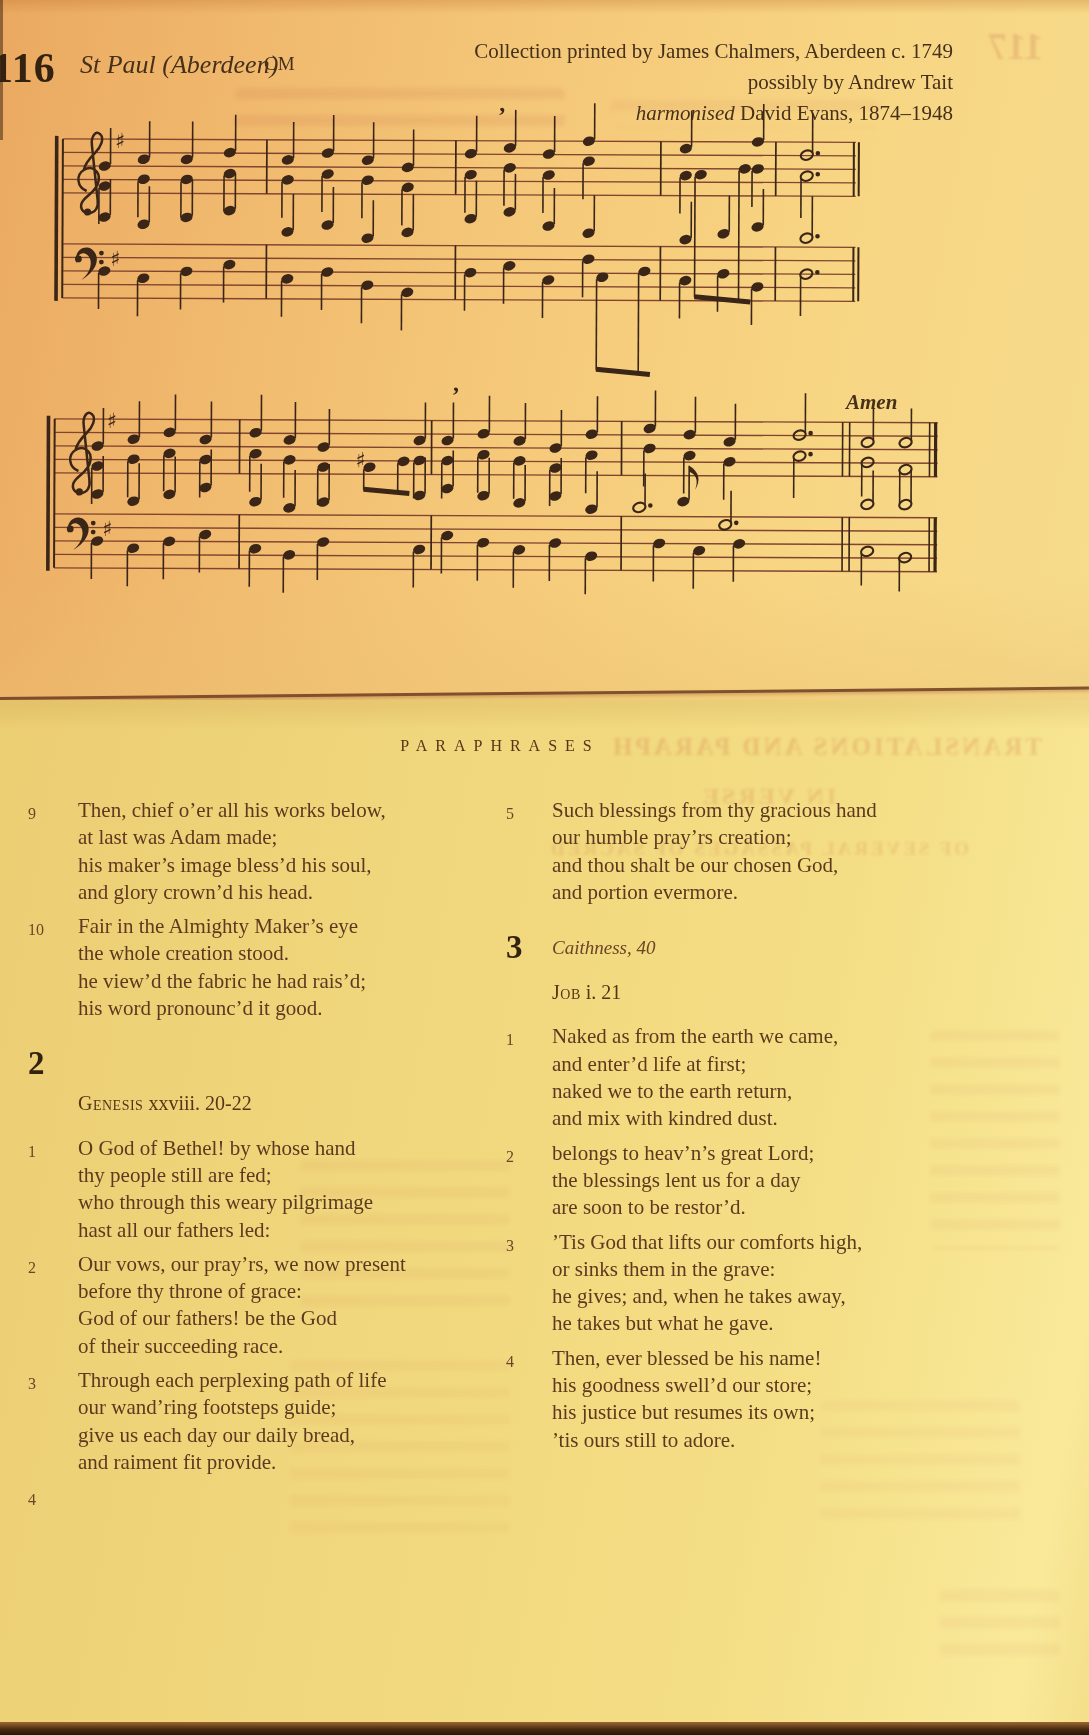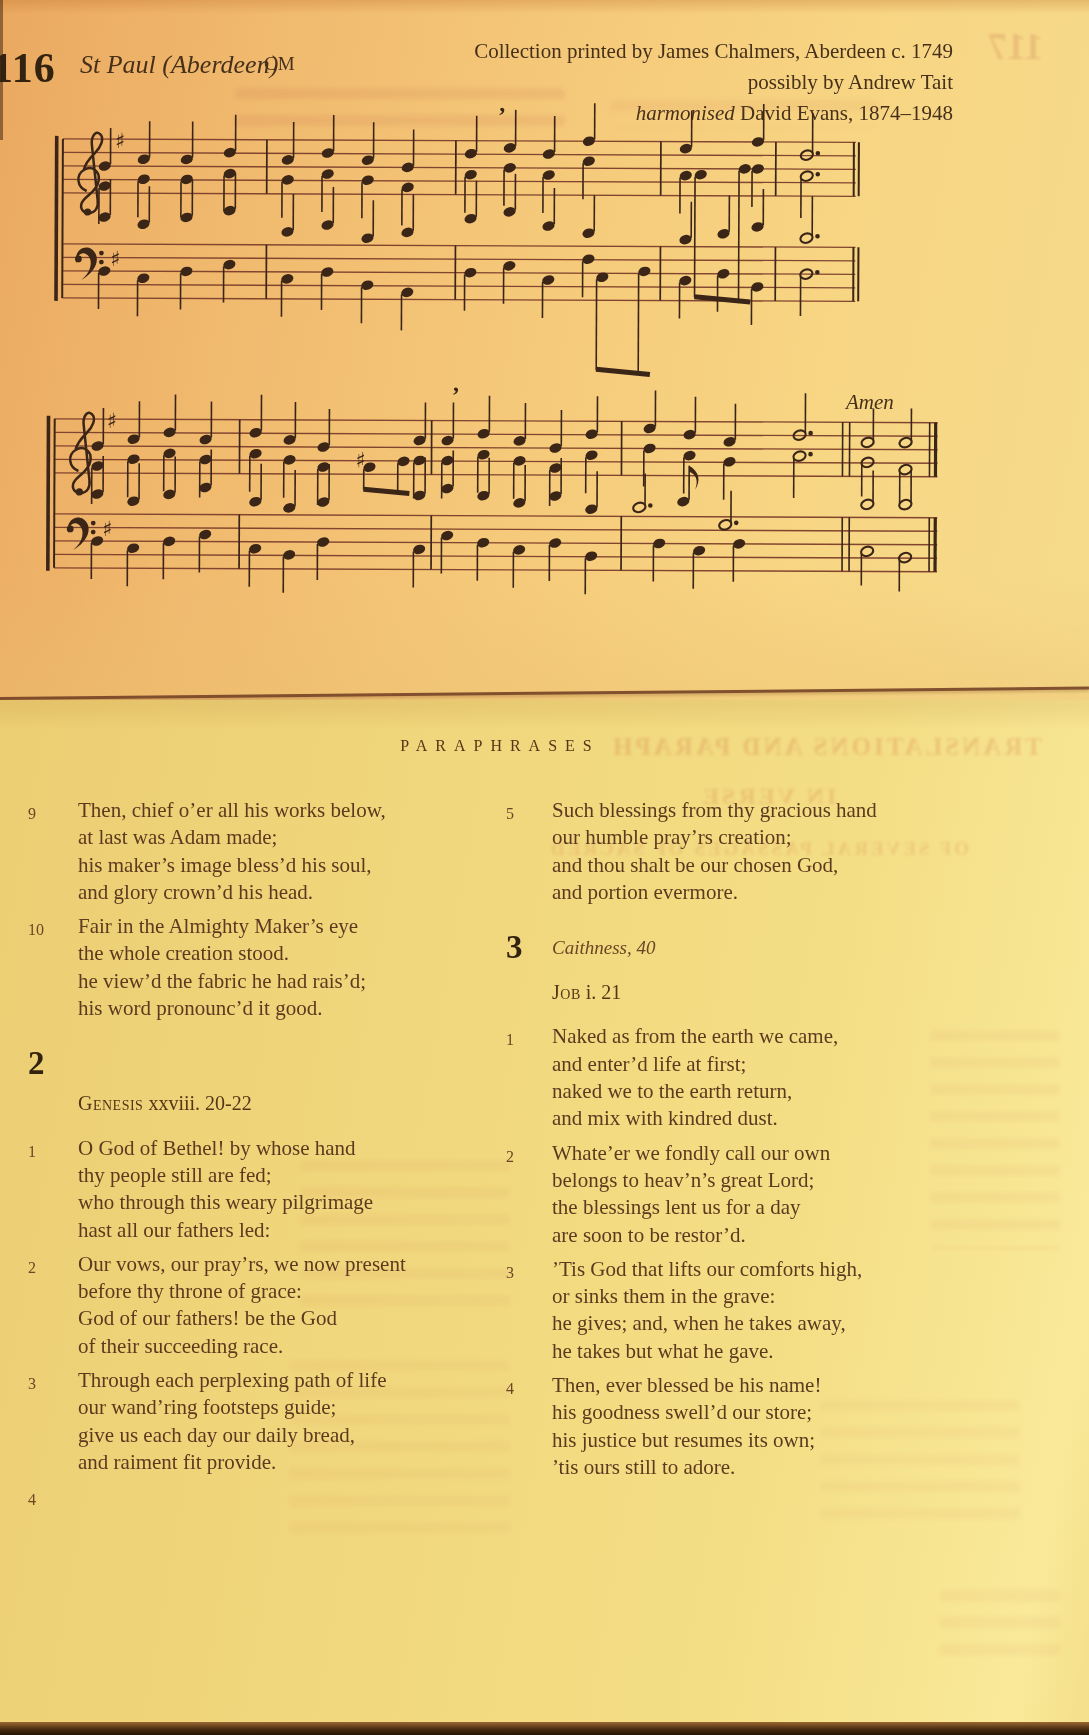--- a/index.html
+++ b/index.html
@@ -449,21 +449,21 @@
           <ellipse cx="726" cy="524" rx="6.2" ry="4.6" transform="rotate(-18 726 524)" fill="none" stroke="#3a2517" stroke-width="2.1"></ellipse>
           <circle cx="737" cy="522" r="2.3" fill="#3a2517"></circle>
           <line x1="731.7" y1="522" x2="731.7" y2="490" stroke="#3a2517" stroke-width="1.6"></line>
           <ellipse cx="684" cy="501" rx="6.2" ry="4.6" transform="rotate(-18 684 501)" fill="#3a2517"></ellipse>
           <line x1="689.7" y1="499" x2="689.7" y2="465" stroke="#3a2517" stroke-width="1.6"></line>
           <path d="M689.7,465 c10,6 12,14 6,24 c4,-10 0,-16 -6,-18 Z" fill="#3a2517"></path>
           <text x="356" y="468" font-size="21" font-family="DejaVu Sans, sans-serif" fill="#3a2517">♯</text>
           <text x="452" y="404" font-size="24" font-weight="bold" fill="#3a2517" font-family="Liberation Serif, serif">’</text>
         </g>
       </svg>
-    <div class="amen" id="amen-label" style="left: 846px; top: 390px;">Amen</div>
+    <div class="amen" id="amen-label" style="left: 846px; top: 390px; font-weight: bold;">Amen</div>
   </div>
 
   <div id="divider"></div>
 
   <div id="bottom-page">
     <div id="section-heading">PARAPHRASES</div>
 
     <div id="ghost-lines">
         <div class="ghost-line" style="left: 610px; top: 33px; font-size: 25px; opacity: 0.2;">TRANSLATIONS AND PARAPH</div>
         <div class="ghost-line" style="left: 700px; top: 83px; font-size: 24px; opacity: 0.18;">IN VERSE</div>
@@ -551,21 +551,20 @@
           <div class="vlines">
             <div class="vline">Naked as from the earth we came,</div>
             <div class="vline">and enter’d life at first;</div>
             <div class="vline">naked we to the earth return,</div>
             <div class="vline">and mix with kindred dust.</div>
           </div>
         </div>
         <div class="stanza">
           <div class="vnum">2</div>
           <div class="vlines">
-            <div class="vline">Whate’er we fondly call our own</div>
             <div class="vline">belongs to heav’n’s great Lord;</div>
             <div class="vline">the blessings lent us for a day</div>
             <div class="vline">are soon to be restor’d.</div>
           </div>
         </div>
         <div class="stanza">
           <div class="vnum">3</div>
           <div class="vlines">
             <div class="vline">’Tis God that lifts our comforts high,</div>
             <div class="vline">or sinks them in the grave:</div>

